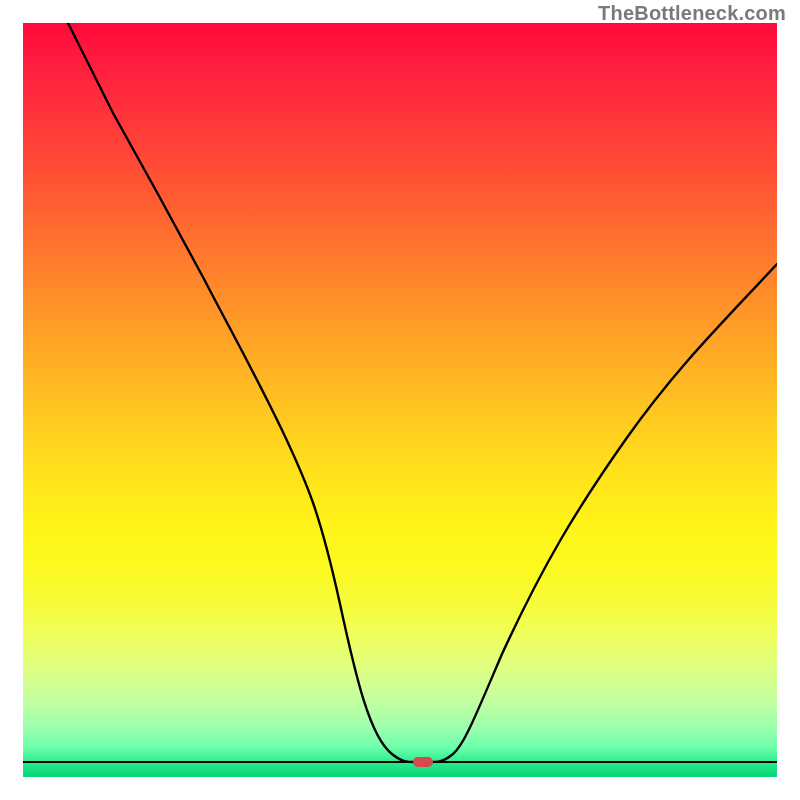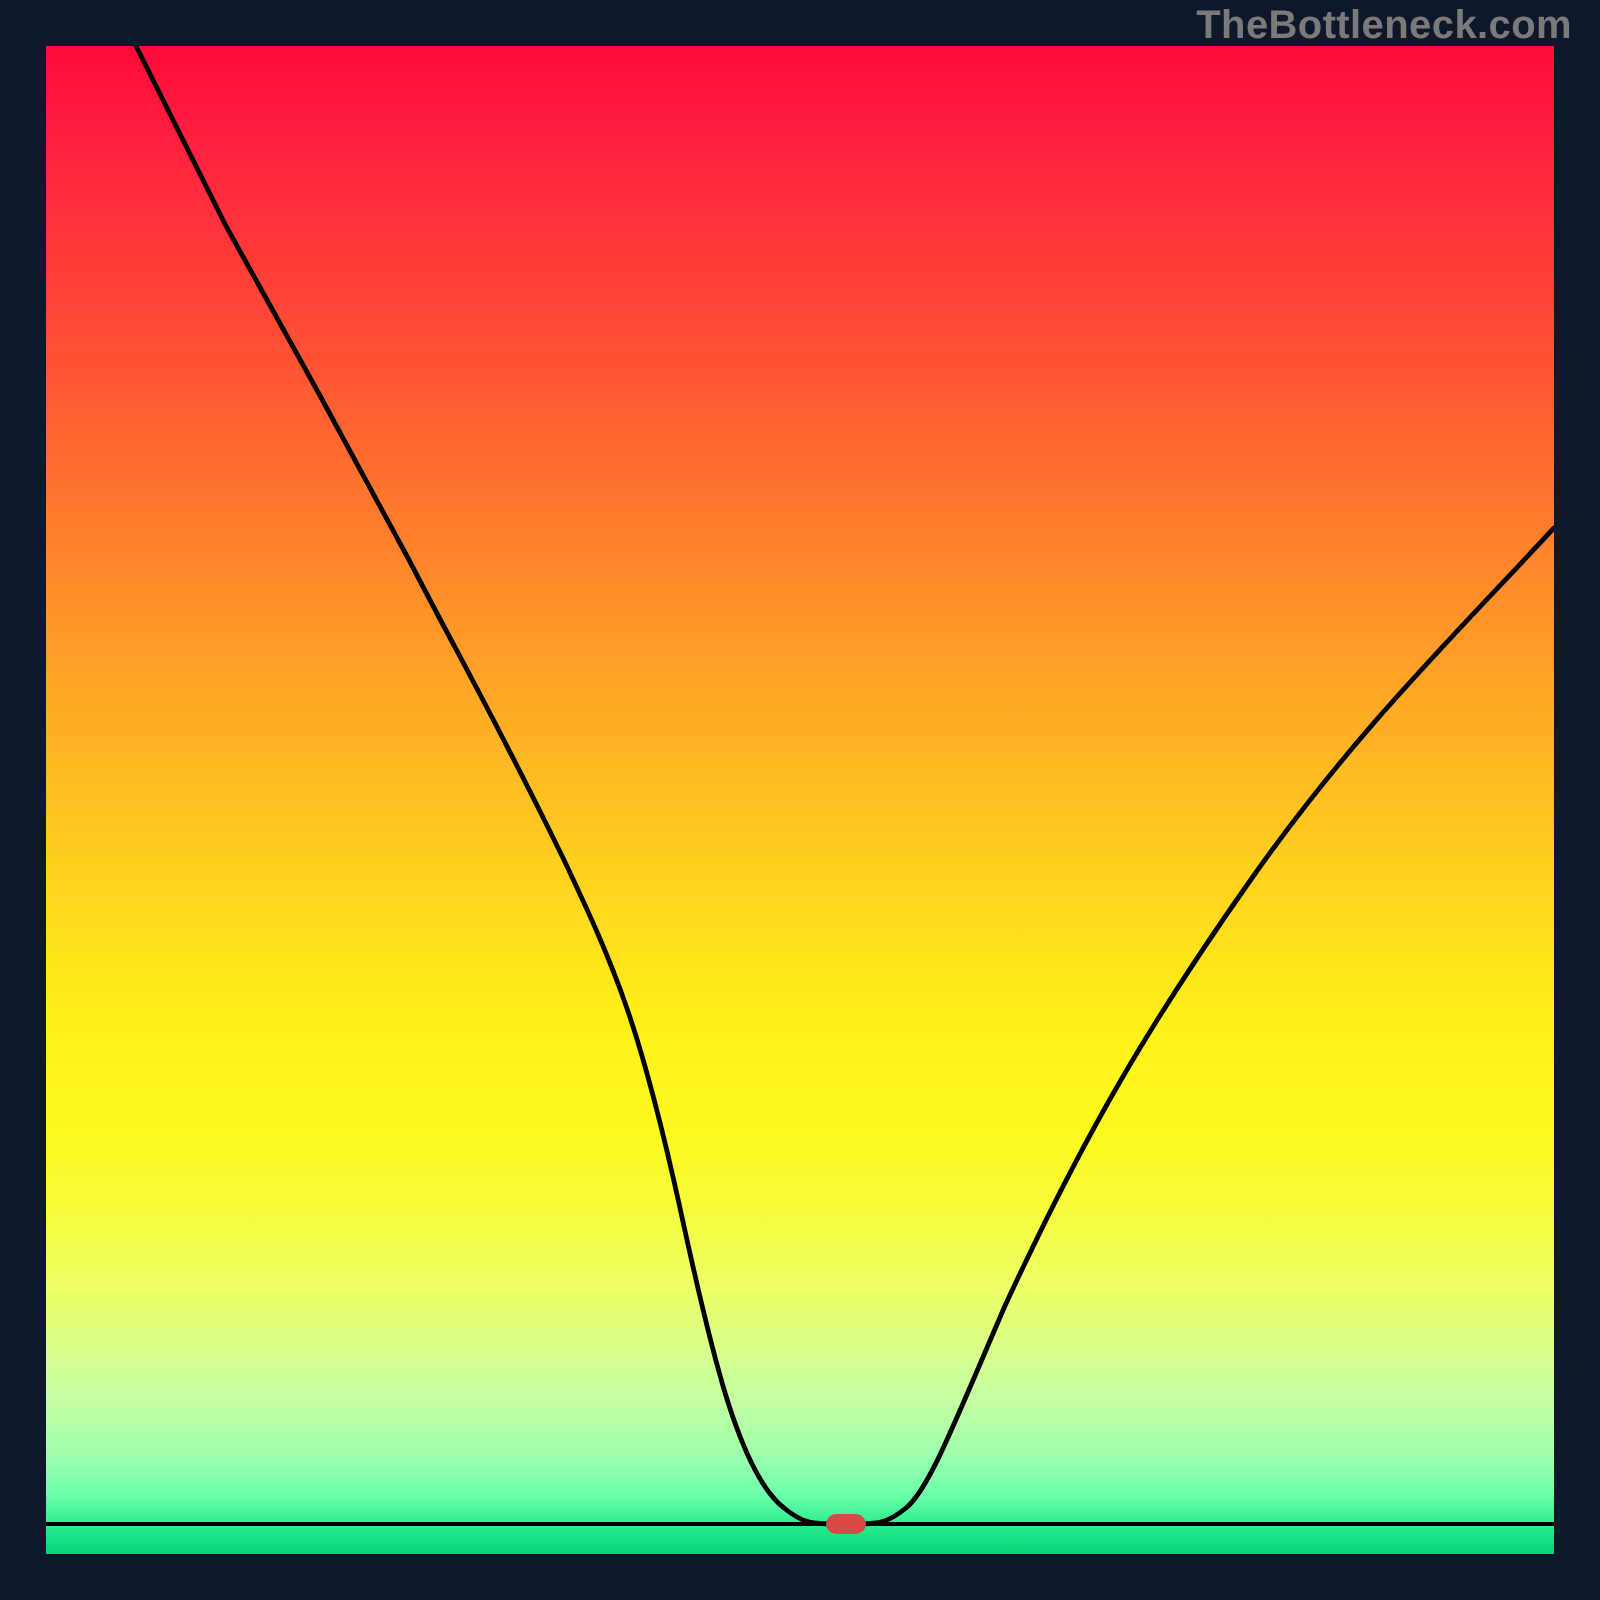--- a/index.html
+++ b/index.html
@@ -8,21 +8,21 @@
     width: 800px;
     height: 800px;
     background: #000;
     overflow: hidden;
     font-family: Arial, Helvetica, sans-serif;
   }
   .frame {
     position: relative;
     width: 800px;
     height: 800px;
-    background: #0f172a;
+    background: #ffffff;
   }
   .watermark {
     position: absolute;
     top: 2px;
     right: 14px;
     color: #7a7a7a;
     font-size: 20px;
     font-weight: 600;
     letter-spacing: 0.2px;
     z-index: 10;

